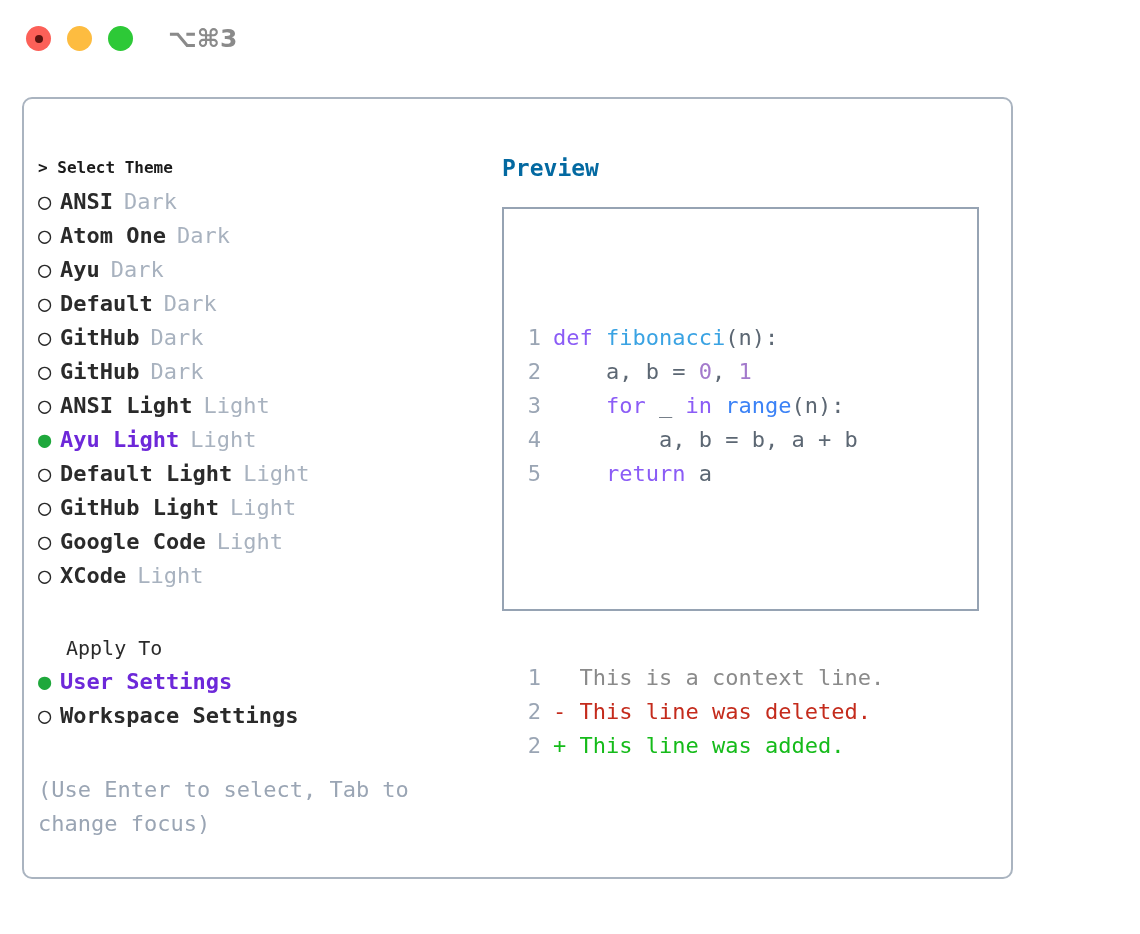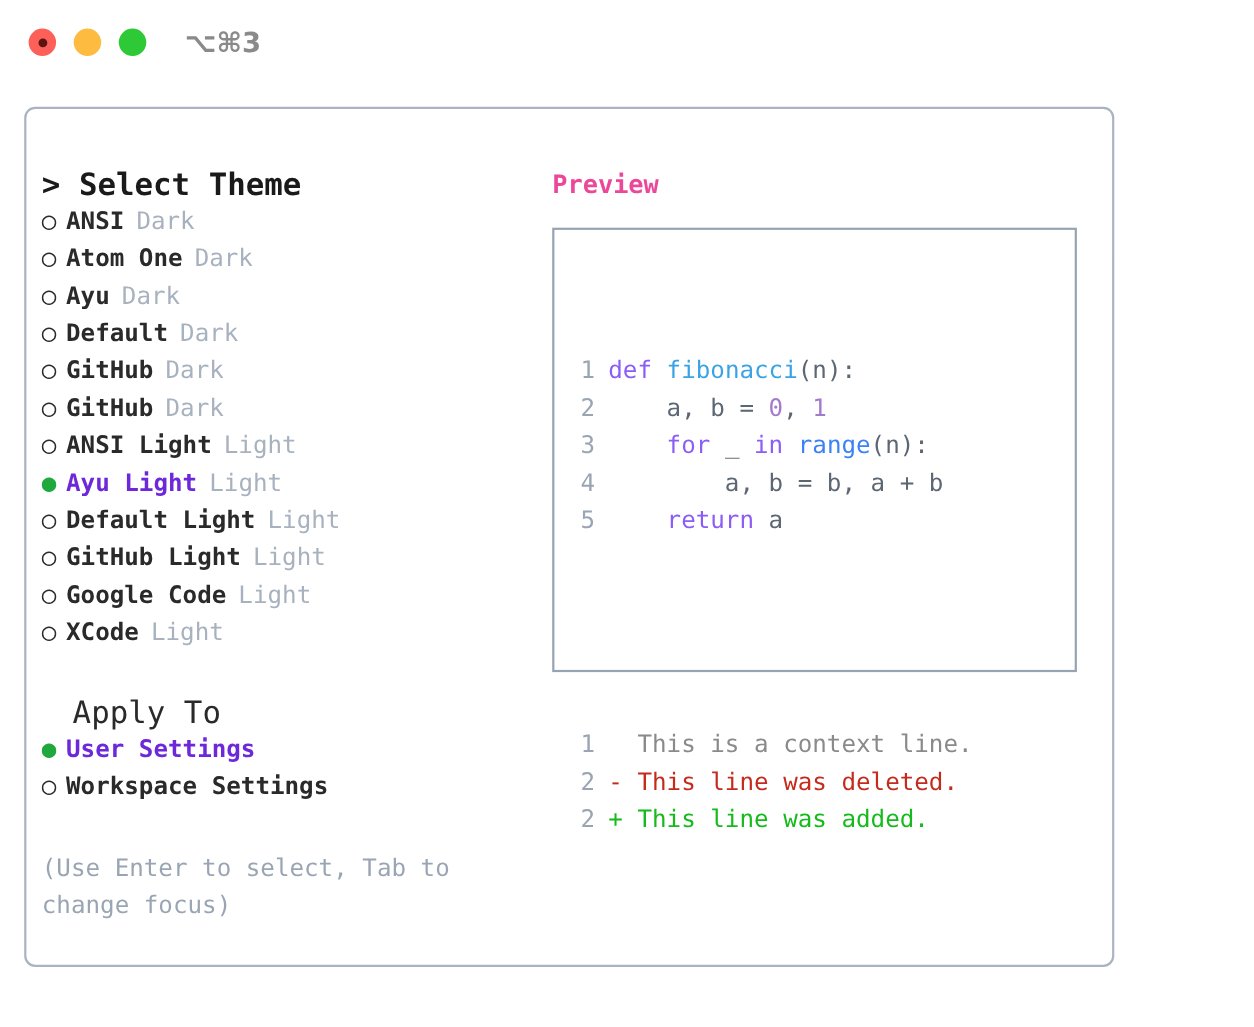--- a/index.html
+++ b/index.html
@@ -88,21 +88,21 @@
   }
 
   
   .left-col {
     position: absolute;
     left: 14px;
     top: 52px;
     width: 440px;
   }
   .list-header {
-    font-size: 28px;
+    font-size: 16px;
     font-weight: 700;
     color: #1a1a1a;
     line-height: 34px;
     white-space: pre;
   }
   .opt {
     display: flex;
     align-items: baseline;
     line-height: 34px;
     font-size: 22px;
@@ -122,21 +122,21 @@
   }
   .opt.selected .opt-label { color: #6d28d9; }
   .opt-tag {
     color: #a8b2bf;
     margin-left: 11px;
   }
 
   .section-gap { height: 38px; }
 
   .section-title {
-    font-size: 28px;
+    font-size: 20px;
     color: #2a2a2a;
     line-height: 34px;
     padding-left: 28px;
     white-space: pre;
   }
 
   .hint {
     margin-top: 40px;
     font-size: 22px;
     color: #9aa5b4;
@@ -147,21 +147,21 @@
   
   .right-col {
     position: absolute;
     left: 478px;
     top: 52px;
     width: 500px;
   }
   .preview-title {
     font-size: 23px;
     font-weight: 700;
-    color: #ec4899;
+    color: #0369a1;
     line-height: 34px;
   }
   .preview-box {
     margin-top: 22px;
     width: 477px;
     height: 404px;
     border: 2px solid #96a3b3;
     box-sizing: border-box;
     background: #ffffff;
     position: relative;

